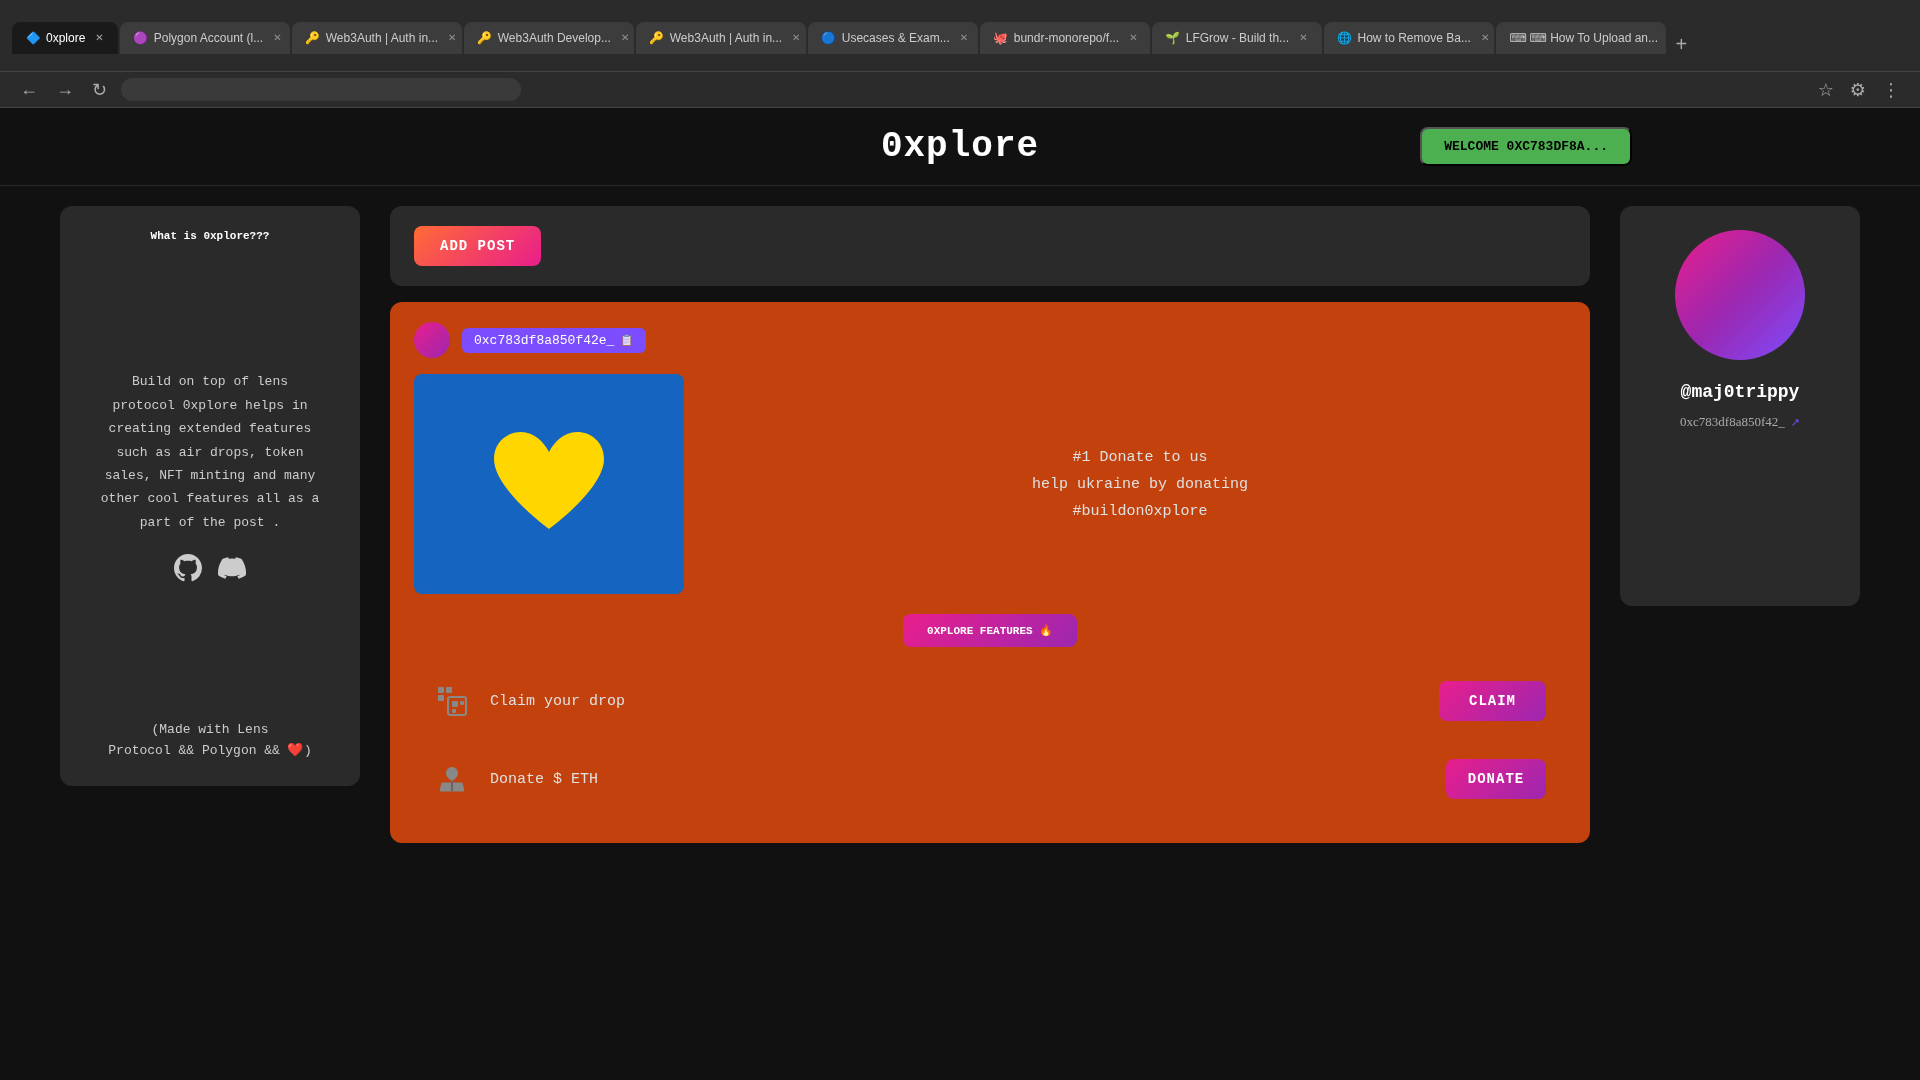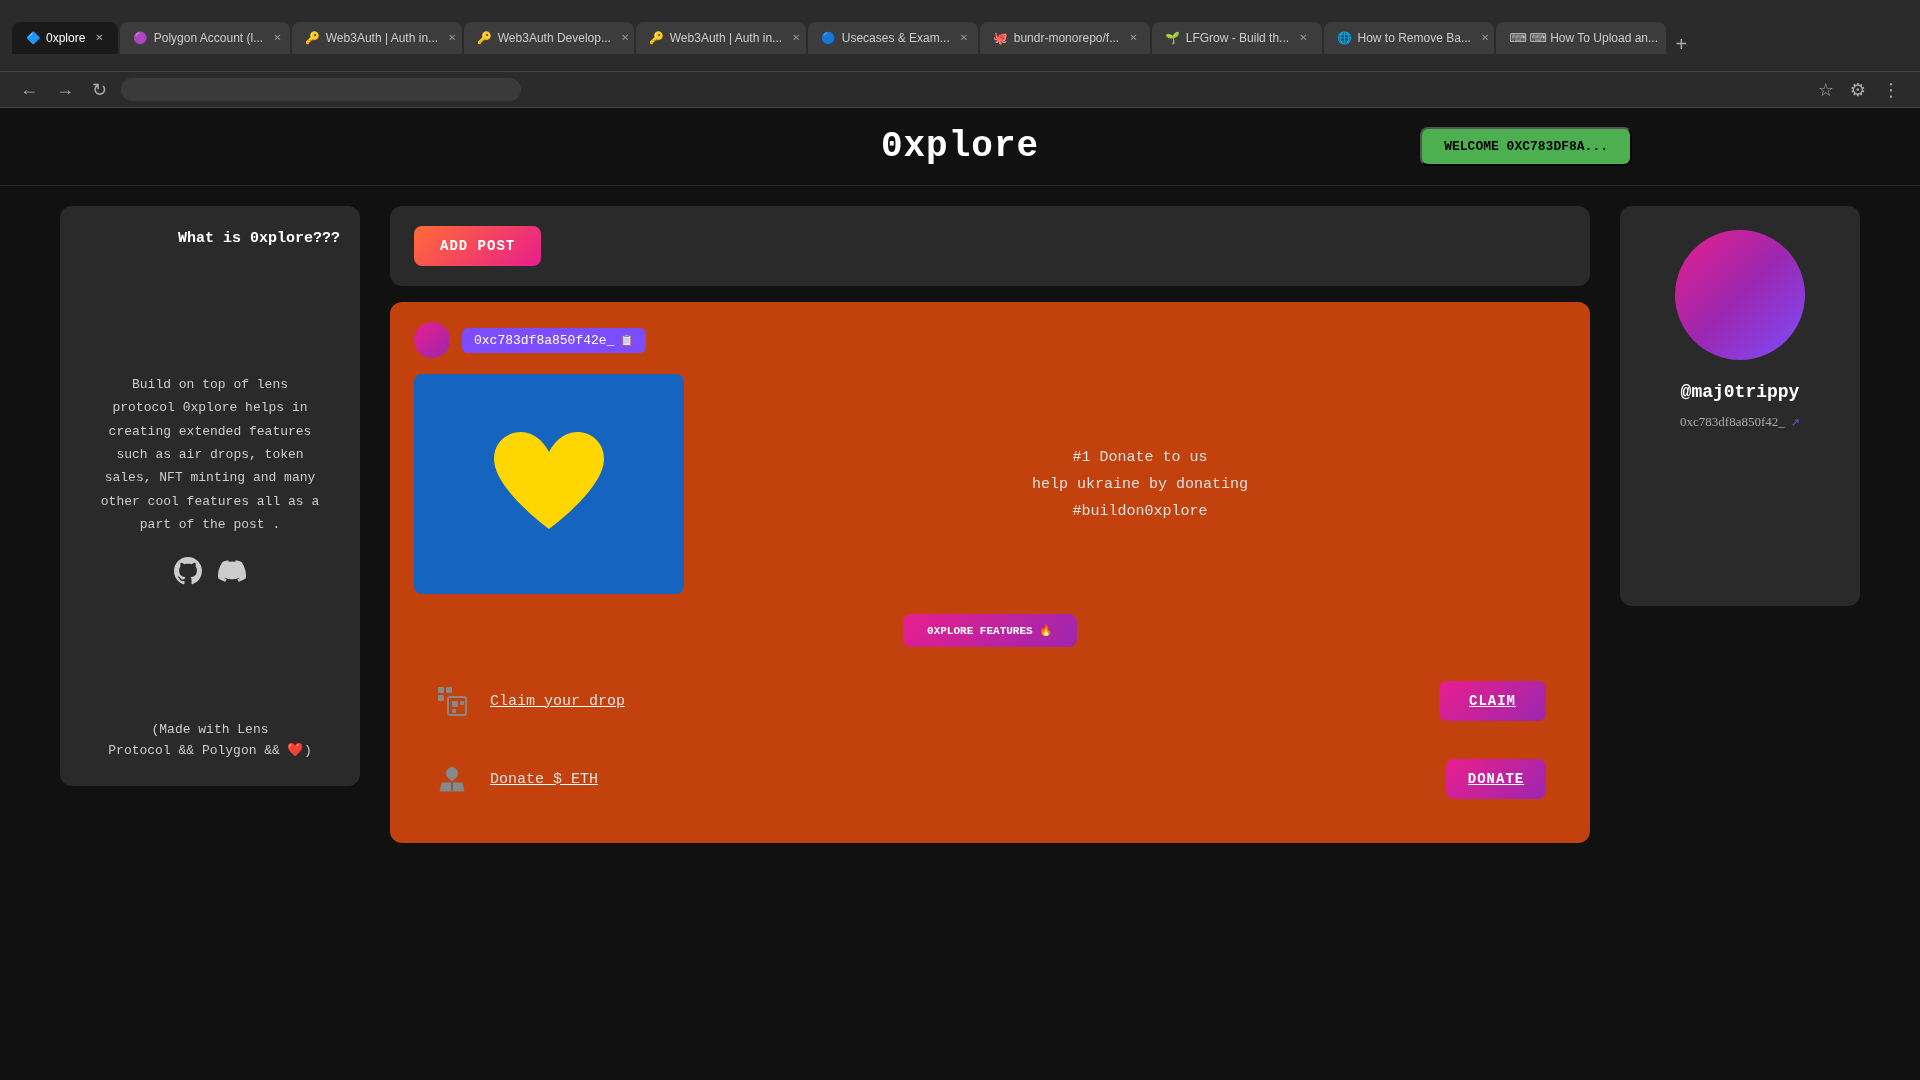--- a/index.html
+++ b/index.html
@@ -138,24 +138,24 @@
       background: #2a2a2a;
       border-radius: 12px;
       padding: 24px 20px;
       width: 300px;
       flex-shrink: 0;
       min-height: 580px;
       display: flex;
       flex-direction: column;
     }
     .sidebar-title {
-      font-size: 15px;
-      font-weight: bold;
-      color: #fff;
-      text-align: right;
+      font-size: 11px;
+      font-weight: bold;
+      color: #fff;
+      text-align: center;
       margin-bottom: 20px;
     }
     .sidebar-description {
       font-size: 13px;
       color: #ccc;
       text-align: center;
       line-height: 1.8;
       margin-top: auto;
       margin-bottom: 20px;
     }
@@ -297,21 +297,20 @@
       margin: 0 auto 20px auto;
     }
 
     .feature-row {
       display: flex;
       align-items: center;
       gap: 20px;
       padding: 14px 20px;
       border-radius: 8px;
       margin-bottom: 10px;
-      text-decoration: underline;
     }
     .feature-icon {
       width: 36px;
       height: 36px;
       display: flex;
       align-items: center;
       justify-content: center;
       font-size: 22px;
       flex-shrink: 0;
       color: #aaa;

